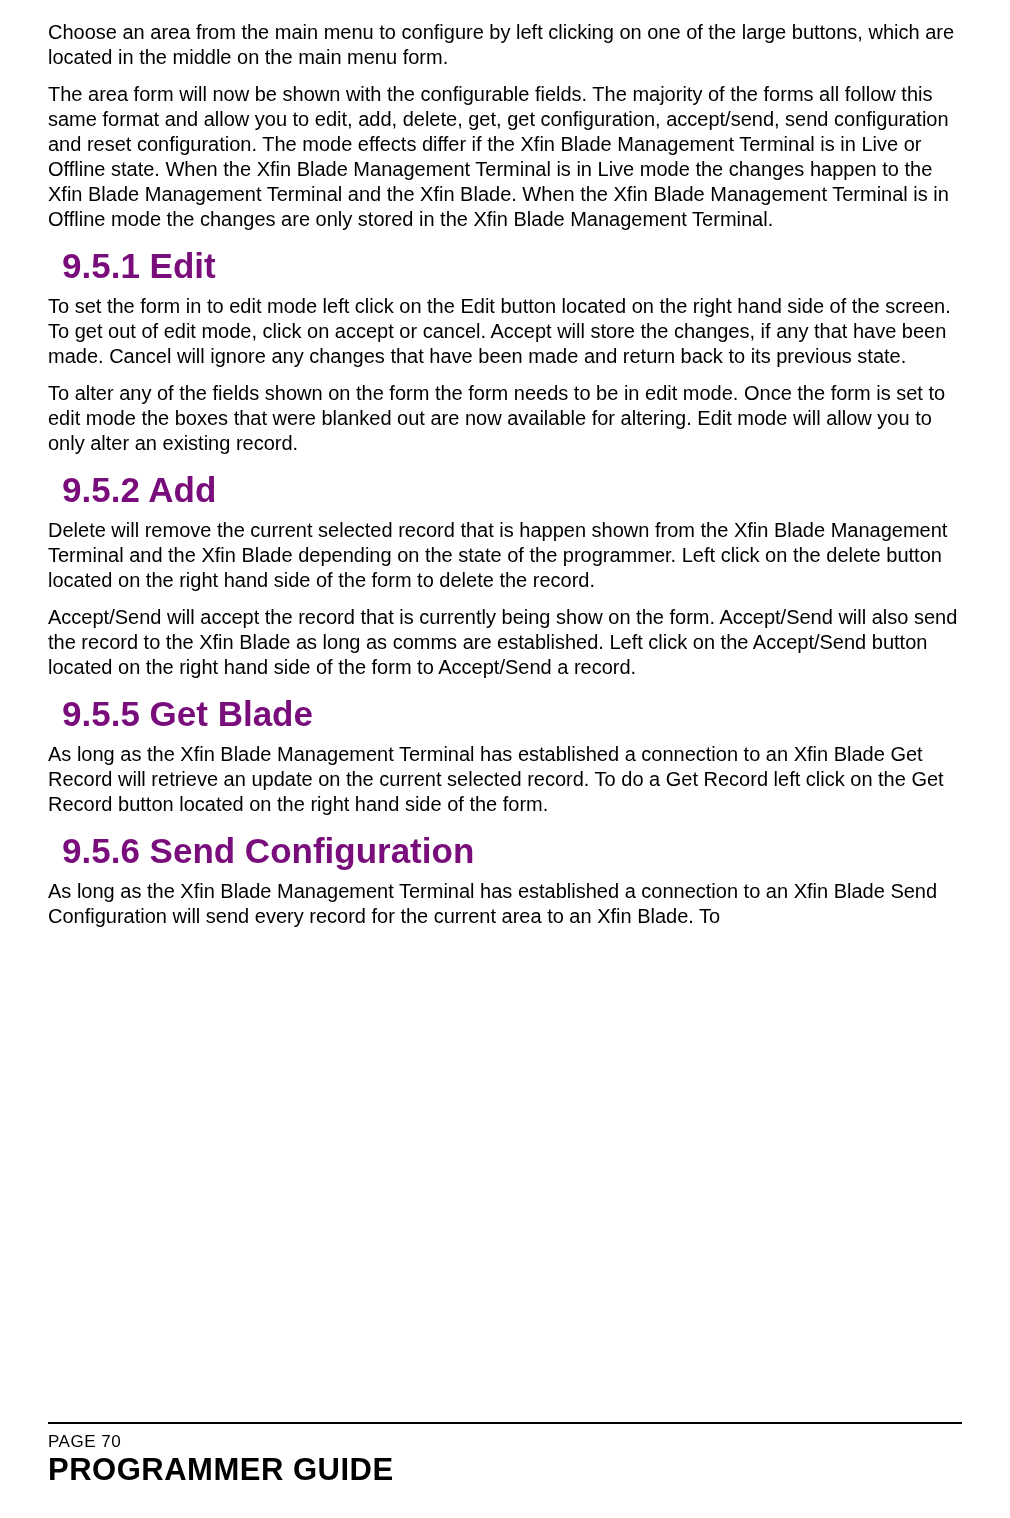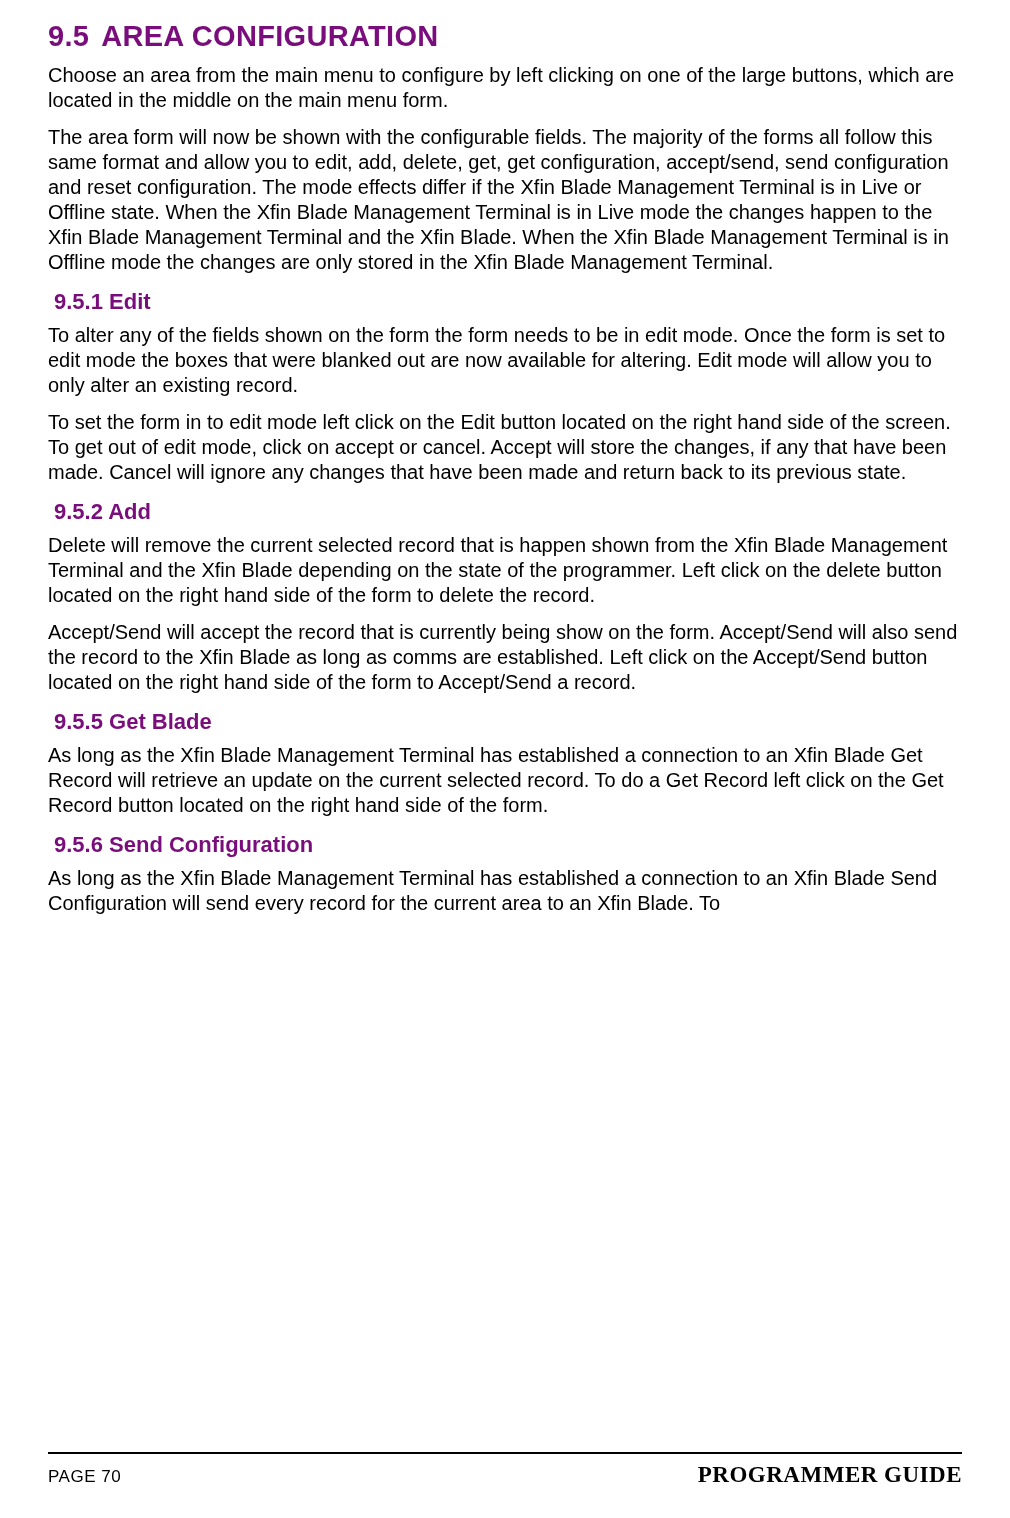--- a/index.html
+++ b/index.html
@@ -28,66 +28,63 @@
   .h1 .num {
     font-variant: normal;
     margin-right: 12px;
   }
   .h1 .title {
     font-variant: small-caps;
   }
   .h2 {
     color: #7a0d7c;
     font-weight: bold;
-    font-size: 22px;
-    margin: 14px 0 8px 6px;
+    font-size: 35px;
+    margin: 14px 0 8px 14px;
   }
   .para {
     font-size: 20px;
     line-height: 1.25;
     margin: 0 0 12px 0;
     text-align: left;
   }
   .footer {
     position: absolute;
     left: 48px;
     right: 48px;
     bottom: 30px;
     border-top: 2px solid #000;
     padding-top: 8px;
     display: flex;
     justify-content: space-between;
     align-items: baseline;
+    flex-direction: column;
   }
   .footer-left {
     font-size: 17px;
     letter-spacing: 0.5px;
   }
   .footer-right {
-    font-size: 23px;
+    font-size: 31px;
     font-weight: bold;
     letter-spacing: 0.5px;
-    font-family: Liberation Serif, serif;
   }
 </style>
 </head>
 <body>
 
 <div class="page">
 
-  <div class="h1">
-    <span class="num">9.5</span><span class="title">AREA CONFIGURATION</span>
-  </div>
 
   <p class="para">Choose an area from the main menu to configure by left clicking on one of the large buttons, which are located in the middle on the main menu form.</p>
   <p class="para">The area form will now be shown with the configurable fields. The majority of the forms all follow this same format and allow you to edit, add, delete, get, get configuration, accept/send, send configuration and reset configuration. The mode effects differ if the Xfin Blade Management Terminal is in Live or Offline state. When the Xfin Blade Management Terminal is in Live mode the changes happen to the Xfin Blade Management Terminal and the Xfin Blade. When the Xfin Blade Management Terminal is in Offline mode the changes are only stored in the Xfin Blade Management Terminal.</p>
 
   <div class="h2">9.5.1 Edit</div>
+  <p class="para">To set the form in to edit mode left click on the Edit button located on the right hand side of the screen. To get out of edit mode, click on accept or cancel. Accept will store the changes, if any that have been made. Cancel will ignore any changes that have been made and return back to its previous state.</p>
   <p class="para">To alter any of the fields shown on the form the form needs to be in edit mode. Once the form is set to edit mode the boxes that were blanked out are now available for altering. Edit mode will allow you to only alter an existing record.</p>
-  <p class="para">To set the form in to edit mode left click on the Edit button located on the right hand side of the screen. To get out of edit mode, click on accept or cancel. Accept will store the changes, if any that have been made. Cancel will ignore any changes that have been made and return back to its previous state.</p>
 
   <div class="h2">9.5.2 Add</div>
 
   <p class="para">Delete will remove the current selected record that is happen shown from the Xfin Blade Management Terminal and the Xfin Blade depending on the state of the programmer. Left click on the delete button located on the right hand side of the form to delete the record.</p>
 
   <p class="para">Accept/Send will accept the record that is currently being show on the form. Accept/Send will also send the record to the Xfin Blade as long as comms are established. Left click on the Accept/Send button located on the right hand side of the form to Accept/Send a record.</p>
 
   <div class="h2">9.5.5 Get Blade</div>
   <p class="para">As long as the Xfin Blade Management Terminal has established a connection to an Xfin Blade Get Record will retrieve an update on the current selected record. To do a Get Record left click on the Get Record button located on the right hand side of the form.</p>
 

